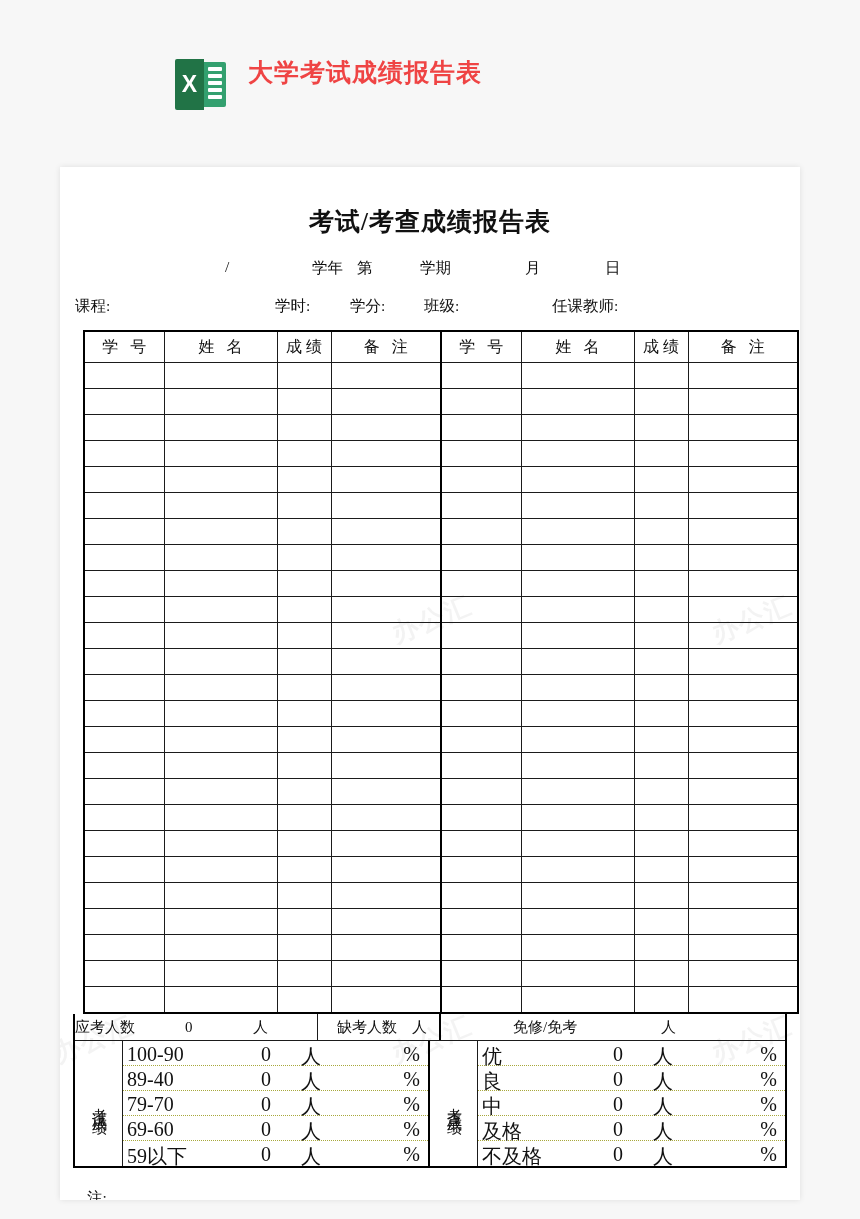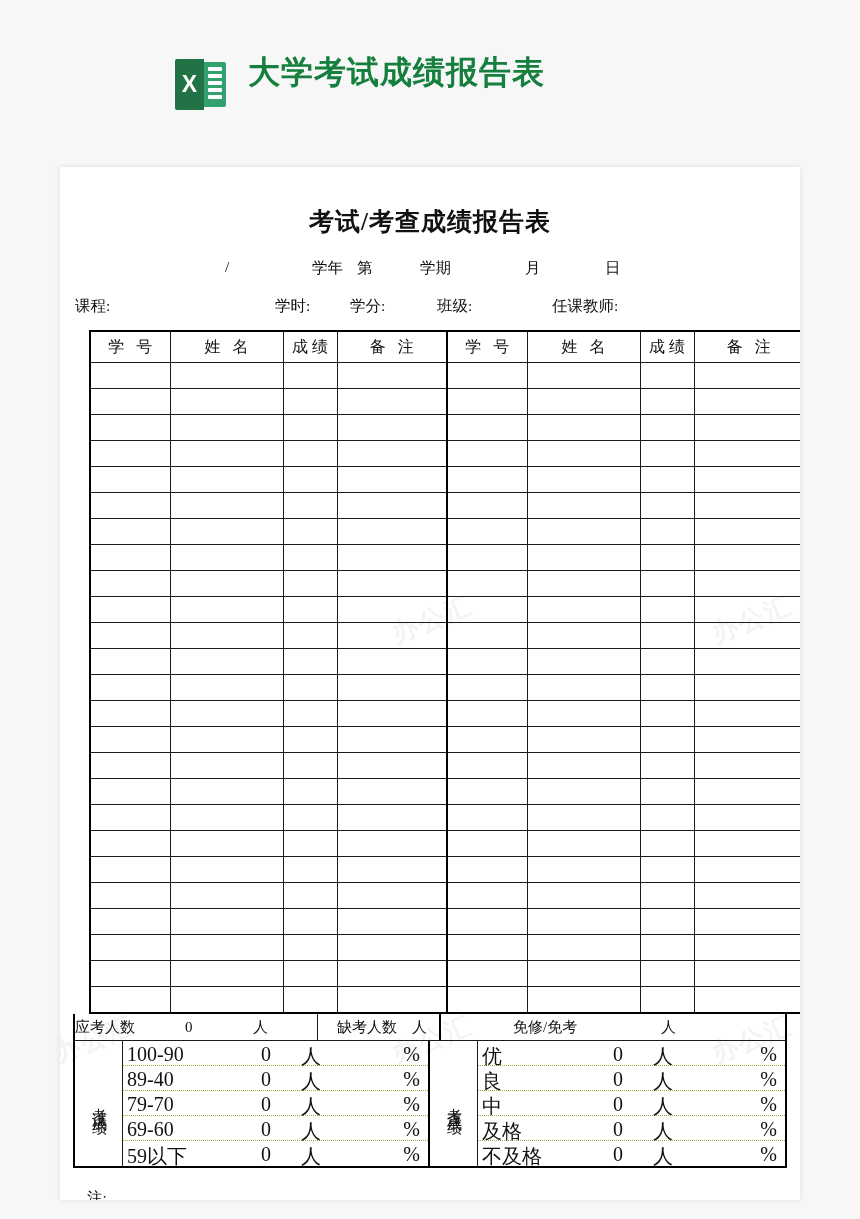--- a/index.html
+++ b/index.html
@@ -73,24 +73,24 @@
     display: block;
     height: 4px;
     background: #ffffff;
     margin-bottom: 3px;
     border-radius: 1px;
   }
   .banner-text {
     margin-left: 22px;
   }
   .banner-title {
-    color: #15803d;
+    color: #ef4444;
     font-family: "Liberation Sans", sans-serif;
     font-weight: bold;
-    font-size: 32px;
+    font-size: 25px;
     letter-spacing: 1px;
     line-height: 30px;
     white-space: nowrap;
   }
   .banner-sub {
     margin-top: 13px;
     color: #303030;
     font-family: "Liberation Sans", sans-serif;
     font-weight: bold;
     font-size: 14.5px;
@@ -163,27 +163,27 @@
     position: relative;
     height: 24px;
     margin-top: 12px;
     font-size: 15.5px;
     color: #111;
   }
   .info-line span { position: absolute; top: 0; white-space: nowrap; }
   .il-course  { left: 15px; }
   .il-hours   { left: 215px; }
   .il-credits { left: 290px; }
-  .il-class   { left: 377px; }
+  .il-class   { left: 364px; }
   .il-teacher { left: 492px; }
 
   
   .tbl-wrap {
     position: relative;
-    margin: 10px 13px 0 29px;
+    margin: 10px 13px 0 23px;
     z-index: 2;
   }
   table.grade {
     border-collapse: collapse;
     width: 714px;
     table-layout: fixed;
     background: transparent;
   }
   table.grade td, table.grade th {
     border: 1.3px solid #1b1b1b;

